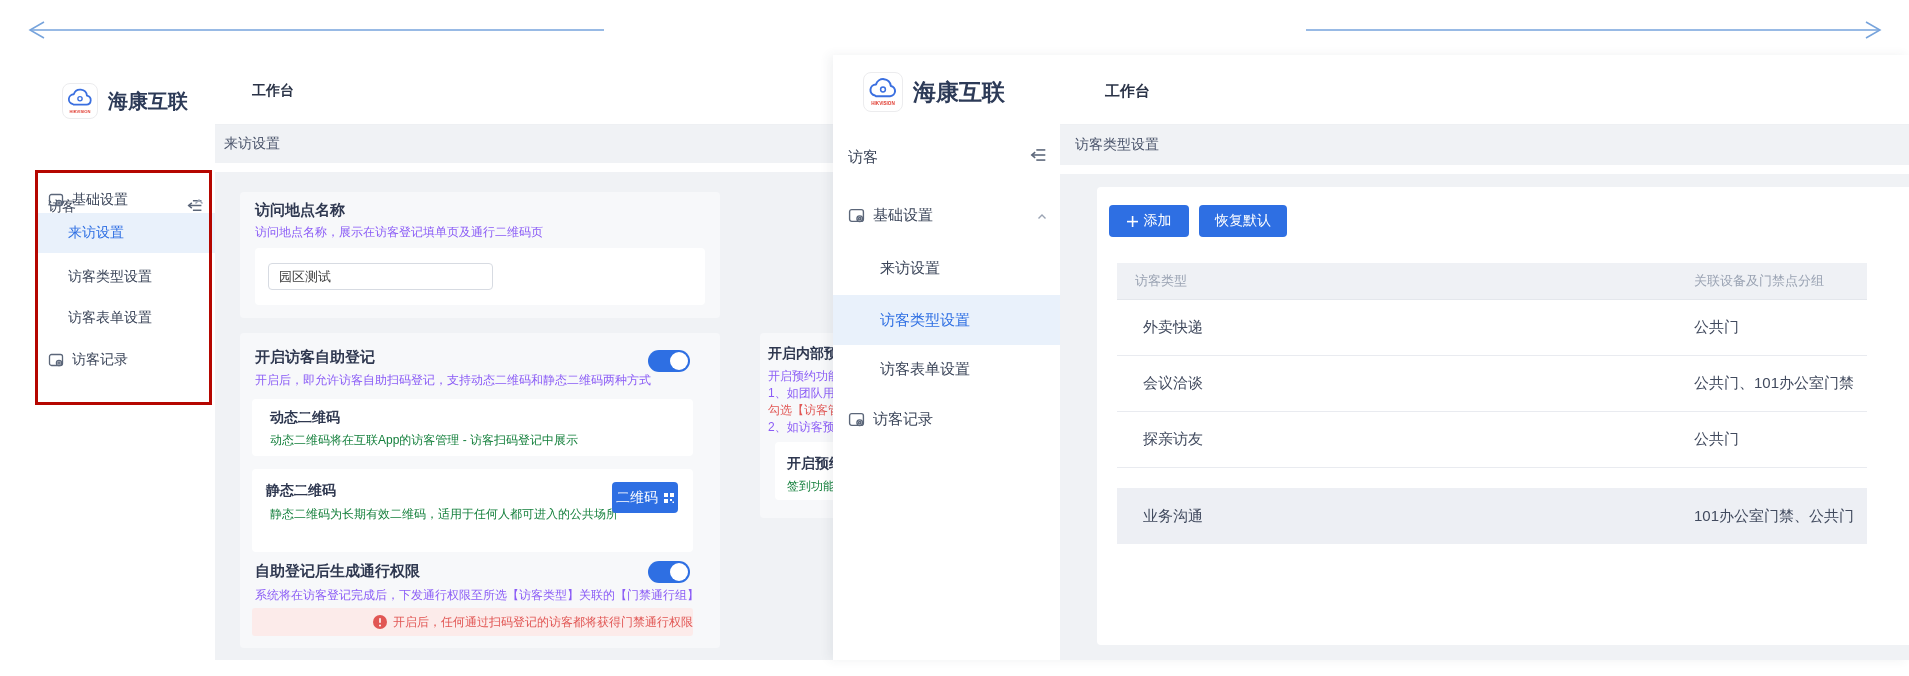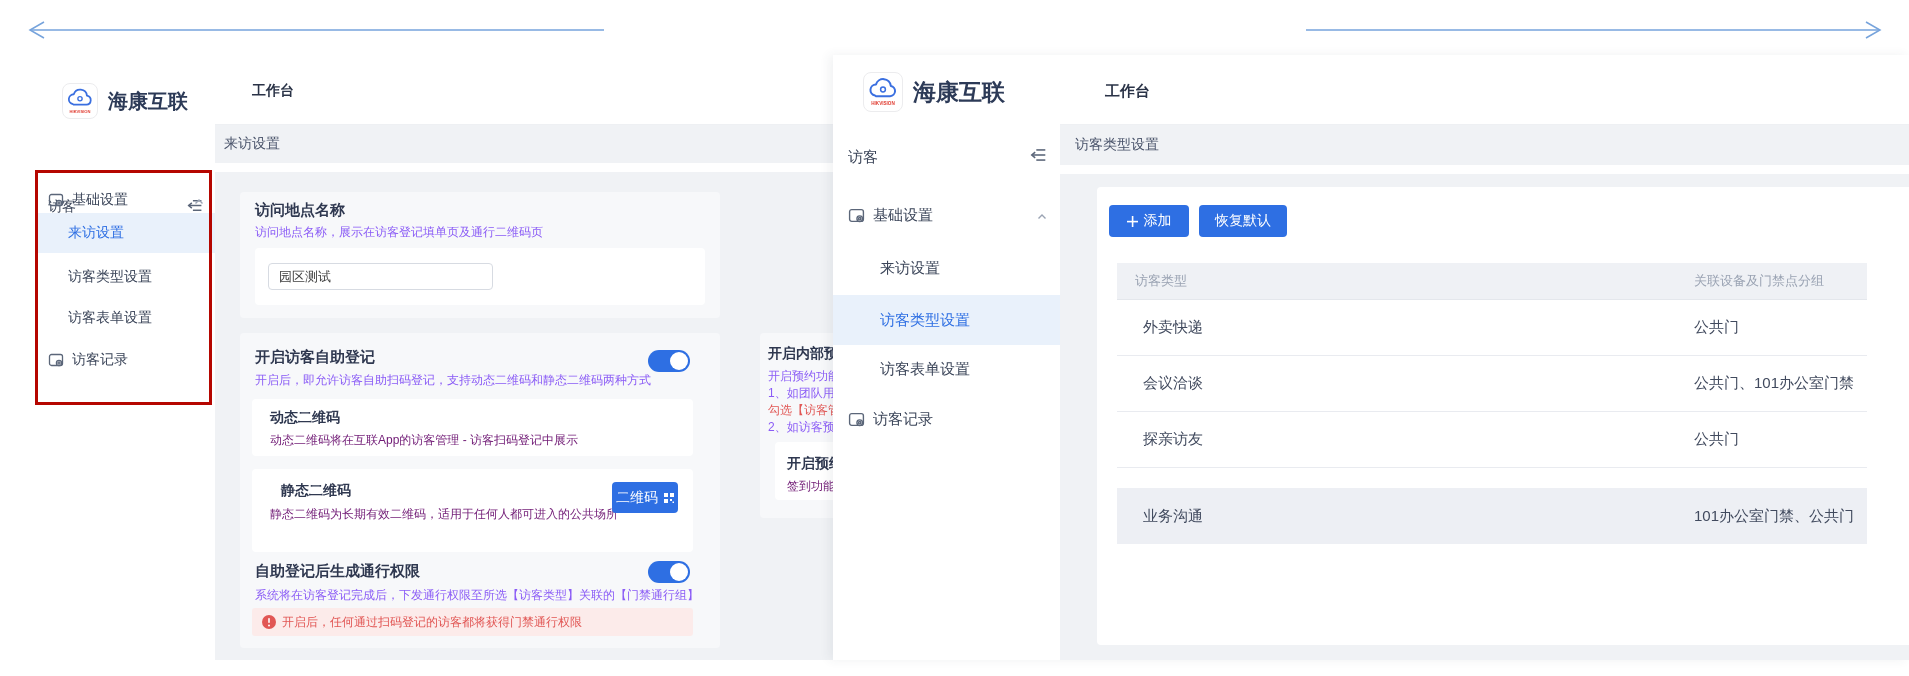--- a/index.html
+++ b/index.html
@@ -43,21 +43,21 @@
   .mheader .ht { position:absolute; left:37px; top:27px; font-weight:bold; color:#2a3347; }
   .subband { position:absolute; left:0; right:0; top:70px; background:#f0f2f5;
     font-size:14px; color:#49536a; display:flex; align-items:center; }
   .content { position:absolute; left:0; right:0; bottom:0; background:#f0f2f5; }
 
   .card { position:absolute; background:#f7f8fa; border-radius:4px; }
   .card-title { font-weight:bold; color:#2f3850; font-size:15px; position:absolute; white-space:nowrap; }
   .card-desc { color:#8b5cf6; font-size:12px; position:absolute; white-space:nowrap; }
   .subcard { position:absolute; background:#fff; border-radius:4px; }
   .sc-title { position:absolute; font-weight:bold; font-size:14px; color:#2f3850; white-space:nowrap; }
-  .sc-desc { position:absolute; font-size:12px; color:#701a75; white-space:nowrap; }
+  .sc-desc { position:absolute; font-size:12px; color:#15803d; white-space:nowrap; }
 
   .innerbox { position:absolute; background:#fff; border-radius:4px; }
   .txt { position:absolute; border:1px solid #d7dbe2; border-radius:4px; background:#fff;
     font-size:13px; color:#404040; padding:0 10px; outline:none;
     font-family:"Liberation Sans","DejaVu Sans",sans-serif; }
 
   .toggle { position:absolute; width:42px; height:22px; border-radius:11px; background:#2e6fe3; cursor:pointer; }
   .toggle::after { content:""; position:absolute; right:2px; top:2px; width:18px; height:18px;
     border-radius:50%; background:#fff; }
 
@@ -174,38 +174,38 @@
           <div class="card-title" style="left:15px; top:15px;">开启访客自助登记</div>
           <div class="toggle" style="right:30px; top:17px;"></div>
           <div class="card-desc" style="left:15px; top:39px;">开启后，即允许访客自助扫码登记，支持动态二维码和静态二维码两种方式</div>
 
           <div class="subcard" style="left:12px; top:66px; width:441px; height:57px;">
             <div class="sc-title" style="left:18px; top:10px;">动态二维码</div>
             <div class="sc-desc" style="left:18px; top:33px;">动态二维码将在互联App的访客管理 - 访客扫码登记中展示</div>
           </div>
 
           <div class="subcard" style="left:12px; top:136px; width:441px; height:83px;">
-            <div class="sc-title" style="left:29px; top:13px;">静态二维码</div>
+            <div class="sc-title" style="left:14px; top:13px;">静态二维码</div>
             <div class="sc-desc" style="left:18px; top:37px;">静态二维码为长期有效二维码，适用于任何人都可进入的公共场所</div>
             <button class="btn" style="position:absolute; right:15px; top:13px; width:66px; height:31px;">
               <span>二维码</span>
               <svg width="10" height="10" viewBox="0 0 10 10">
                 <rect x="0" y="0" width="4" height="4" fill="#fff"></rect>
                   <rect x="6" y="0" width="4" height="4" fill="#fff"></rect>
                 <rect x="0" y="6" width="4" height="4" fill="#fff"></rect>
                   <rect x="6" y="6" width="2" height="2" fill="#fff"></rect>
                 <rect x="8.5" y="8.5" width="1.5" height="1.5" fill="#fff"></rect>
               </svg>
             </button>
           </div>
 
           <div class="card-title" style="left:15px; top:229px;">自助登记后生成通行权限</div>
           <div class="toggle" style="right:30px; top:228px;"></div>
           <div class="card-desc" style="left:15px; top:254px;">系统将在访客登记完成后，下发通行权限至所选【访客类型】关联的【门禁通行组】</div>
-          <div class="warn" style="left:12px; top:275px; width:441px; height:28px;">
+          <div class="warn" style="left:12px; top:275px; width:441px; height:28px;justify-content:flex-end;">
             <svg width="14" height="14" viewBox="0 0 14 14">
               <circle cx="7" cy="7" r="7" fill="#e15654"></circle>
               <rect x="6.2" y="3" width="1.6" height="5" rx="0.8" fill="#fff"></rect>
               <circle cx="7" cy="10.4" r="1" fill="#fff"></circle>
             </svg>
             <span>开启后，任何通过扫码登记的访客都将获得门禁通行权限</span>
           </div>
         </div>
 
         <div class="card" style="left:545px; top:161px; width:160px; height:185px;">

